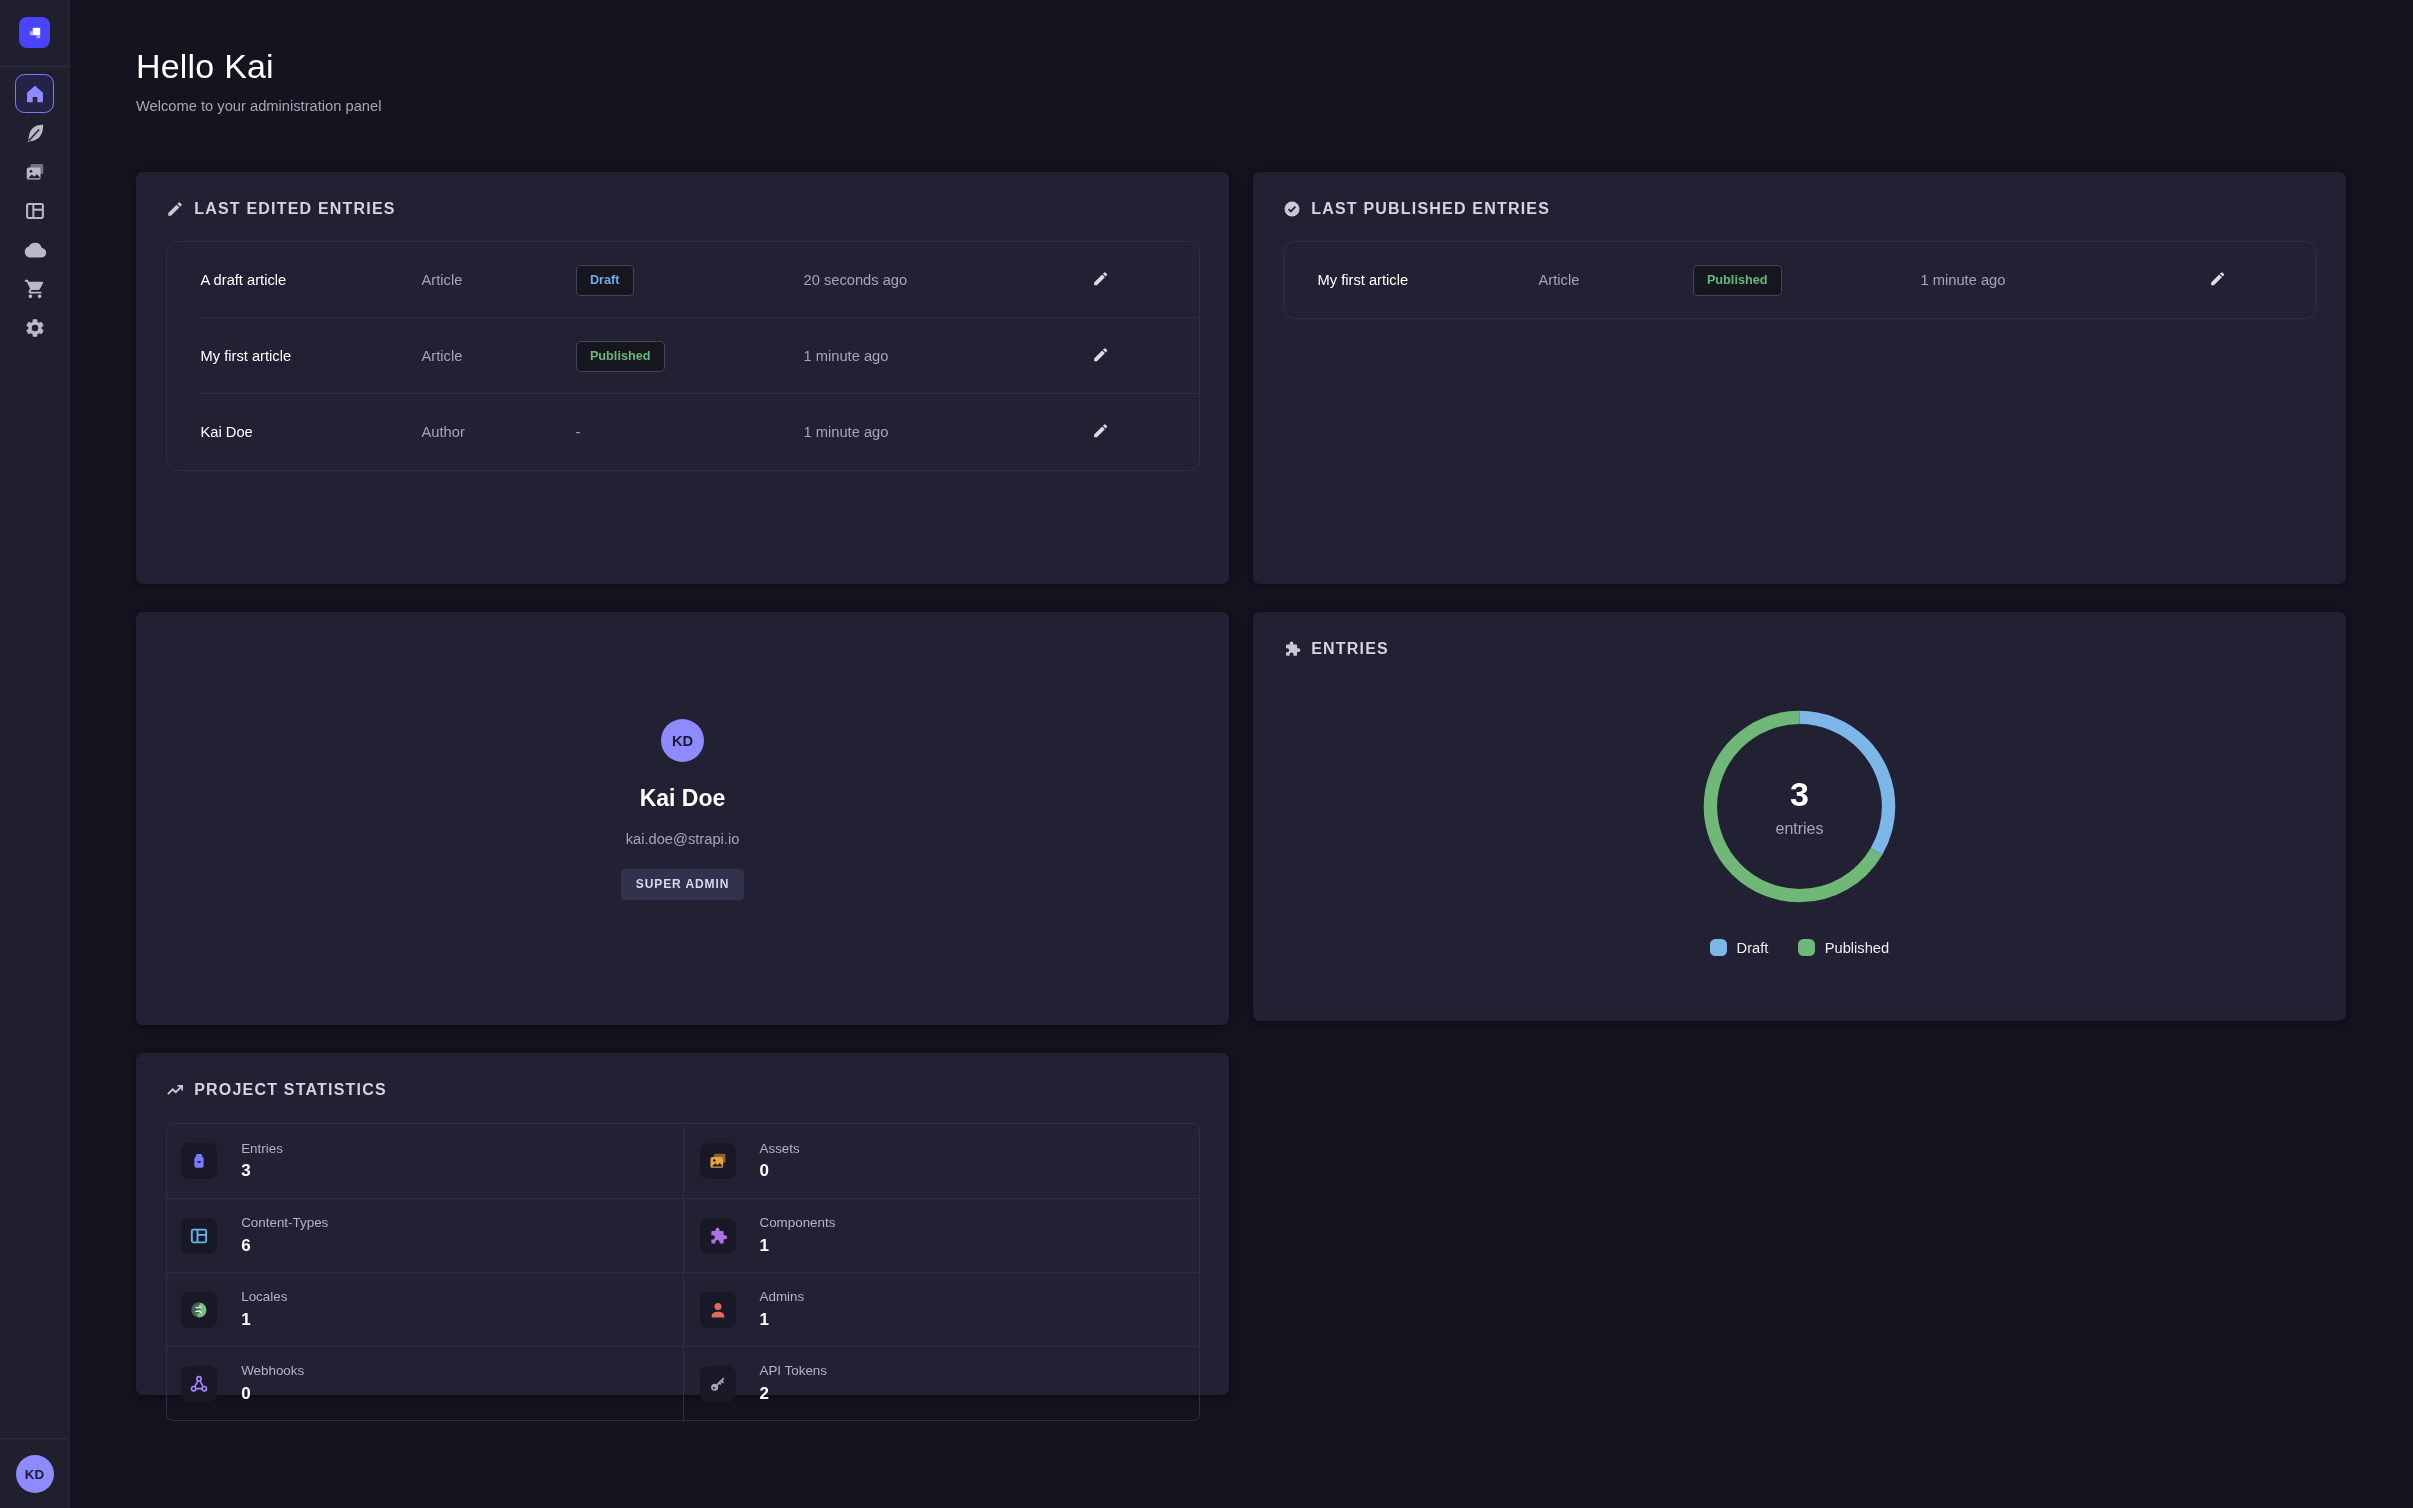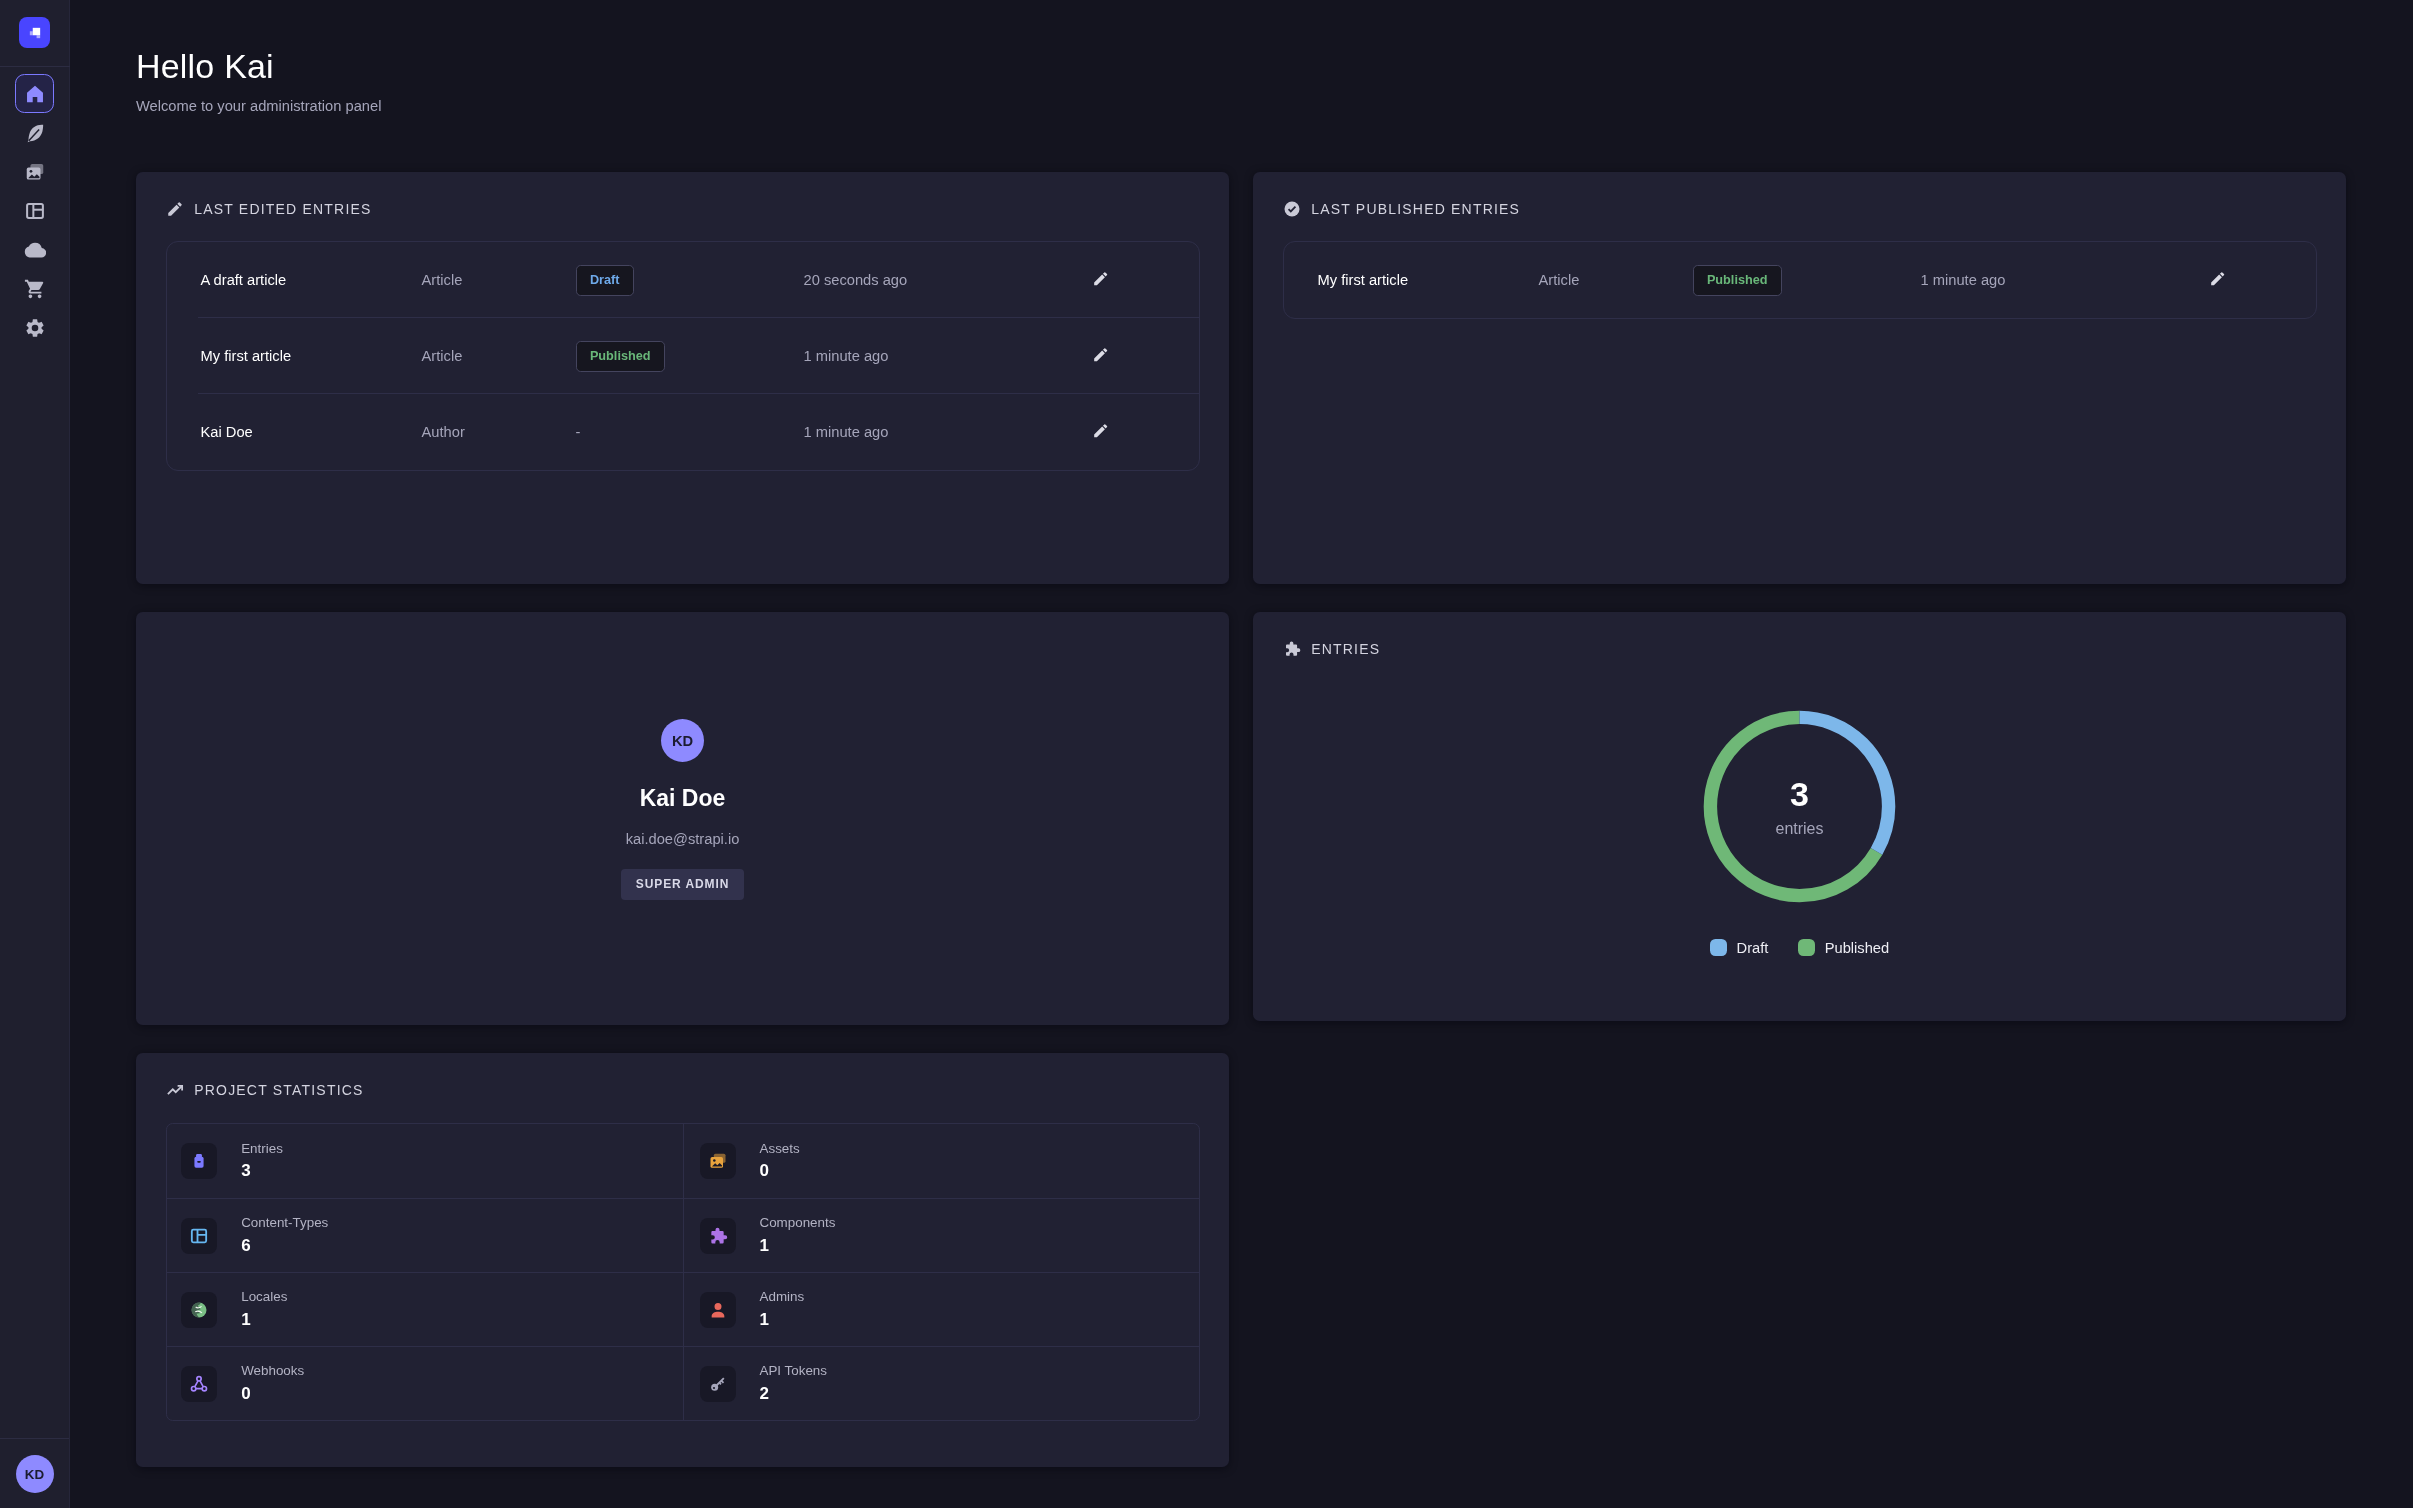--- a/index.html
+++ b/index.html
@@ -30,27 +30,27 @@
   .h1 { font-size:34px; font-weight:400; color:#ffffff; letter-spacing:0.2px; }
   .subtitle { margin-top:12px; font-size:14.7px; color:#a5a5ba; }
 
   .cards { margin-top:58px; display:grid; grid-template-columns:1093px 1093px;
            column-gap:24px; row-gap:28px; align-items:start; }
   .card { background:#212133; border-radius:6.7px; box-shadow:0 1.3px 8px rgba(3,3,10,.45);
           padding:28px 29.5px; }
   .card.h-row1 { height:412px; }
   .card.h-profile { height:413px; }
   .card.h-entries { height:409px; }
-  .card.h-stats { height:414px; }
+  .card.h-stats { height:342px; }
 
   .card-head { display:flex; align-items:center; gap:10.7px; color:#c9c9d6; }
   .card-head.spread { justify-content:space-between; }
   .head-left { display:flex; align-items:center; gap:10.7px; }
   .card-head svg { width:18px; height:18px; flex:none; }
-  .card-title { font-size:14px; font-weight:400; letter-spacing:1.2px; color:#d4d4e0; }
+  .card-title { font-size:16px; font-weight:700; letter-spacing:1.2px; color:#d4d4e0; }
   .link { font-size:14.7px; color:#7b79ff; cursor:pointer; }
 
   
   .table { margin-top:23px; border:0.7px solid #2e2e48; border-radius:12px; overflow:hidden; }
   .trow { display:grid; grid-template-columns:221px 154px 228px 288px 1fr; align-items:center;
           height:76px; padding-left:34px; position:relative; cursor:pointer; }
   .trow.sep::before { content:""; position:absolute; top:-0.7px; left:31px; right:0; height:0.7px; background:#2e2e48; }
   .cell-name { font-size:14.7px; color:#ffffff; }
   .cell-muted { font-size:14.7px; color:#a5a5ba; }
   .badge { display:inline-flex; align-items:center; height:31px; padding:0 13.4px; background:#16161f;

